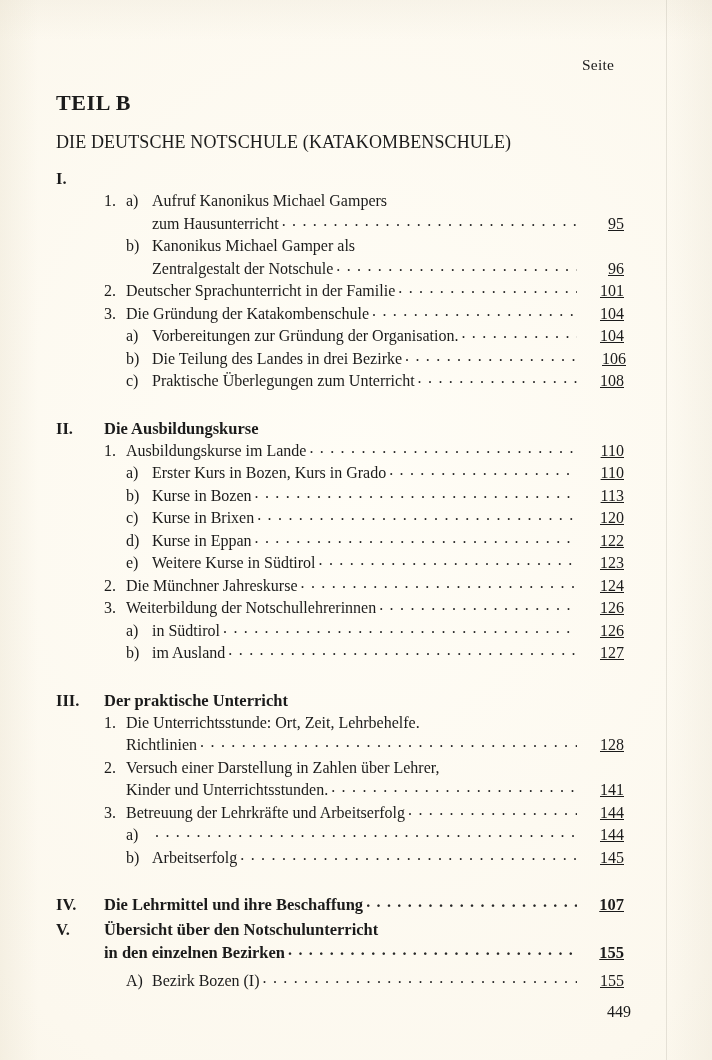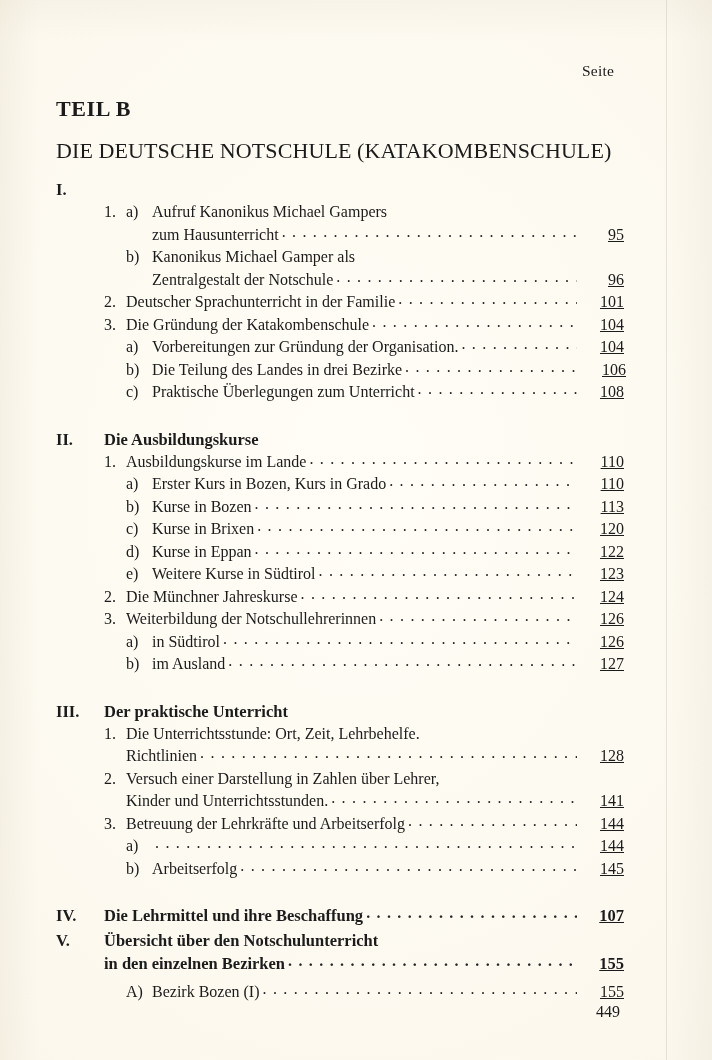--- a/index.html
+++ b/index.html
@@ -40,42 +40,42 @@
     position: absolute;
     left: 0; top: 0;
     width: 712px;
     height: 1060px;
   }
 
   
   .content {
     position: absolute;
     left: 56px;
-    top: 62px;
+    top: 56px;
     width: 576px;
   }
 
   .seite-row {
     text-align: right;
     padding-right: 18px;
     font-size: 15.5px;
     letter-spacing: .2px;
     height: 24px;
   }
 
   .teil {
     font-weight: bold;
     font-size: 22px;
     letter-spacing: .6px;
     margin-top: 10px;
     margin-bottom: 16px;
   }
 
   .booktitle {
-    font-size: 22px;
+    font-size: 18px;
     letter-spacing: .1px;
     margin-bottom: 10px;
   }
 
   
   .row {
     display: flex;
     align-items: baseline;
     font-size: 16px;
     line-height: 22.5px;
@@ -143,21 +143,21 @@
   .lvl2 .marker { flex: 0 0 26px; }
 
   
   .cont-l2 { padding-left: 96px; }
   .cont-l1 { padding-left: 70px; justify-content: space-between; }
 
   .spacer-sm { height: 6px; }
 
   .folio {
     position: absolute;
-    right: 92px;
+    right: 81px;
     top: 1003px;
     font-size: 16px;
   }
 </style>
 </head>
 <body>
 
 <div class="paper"></div>
 <div class="scan-line-right"></div>
 

